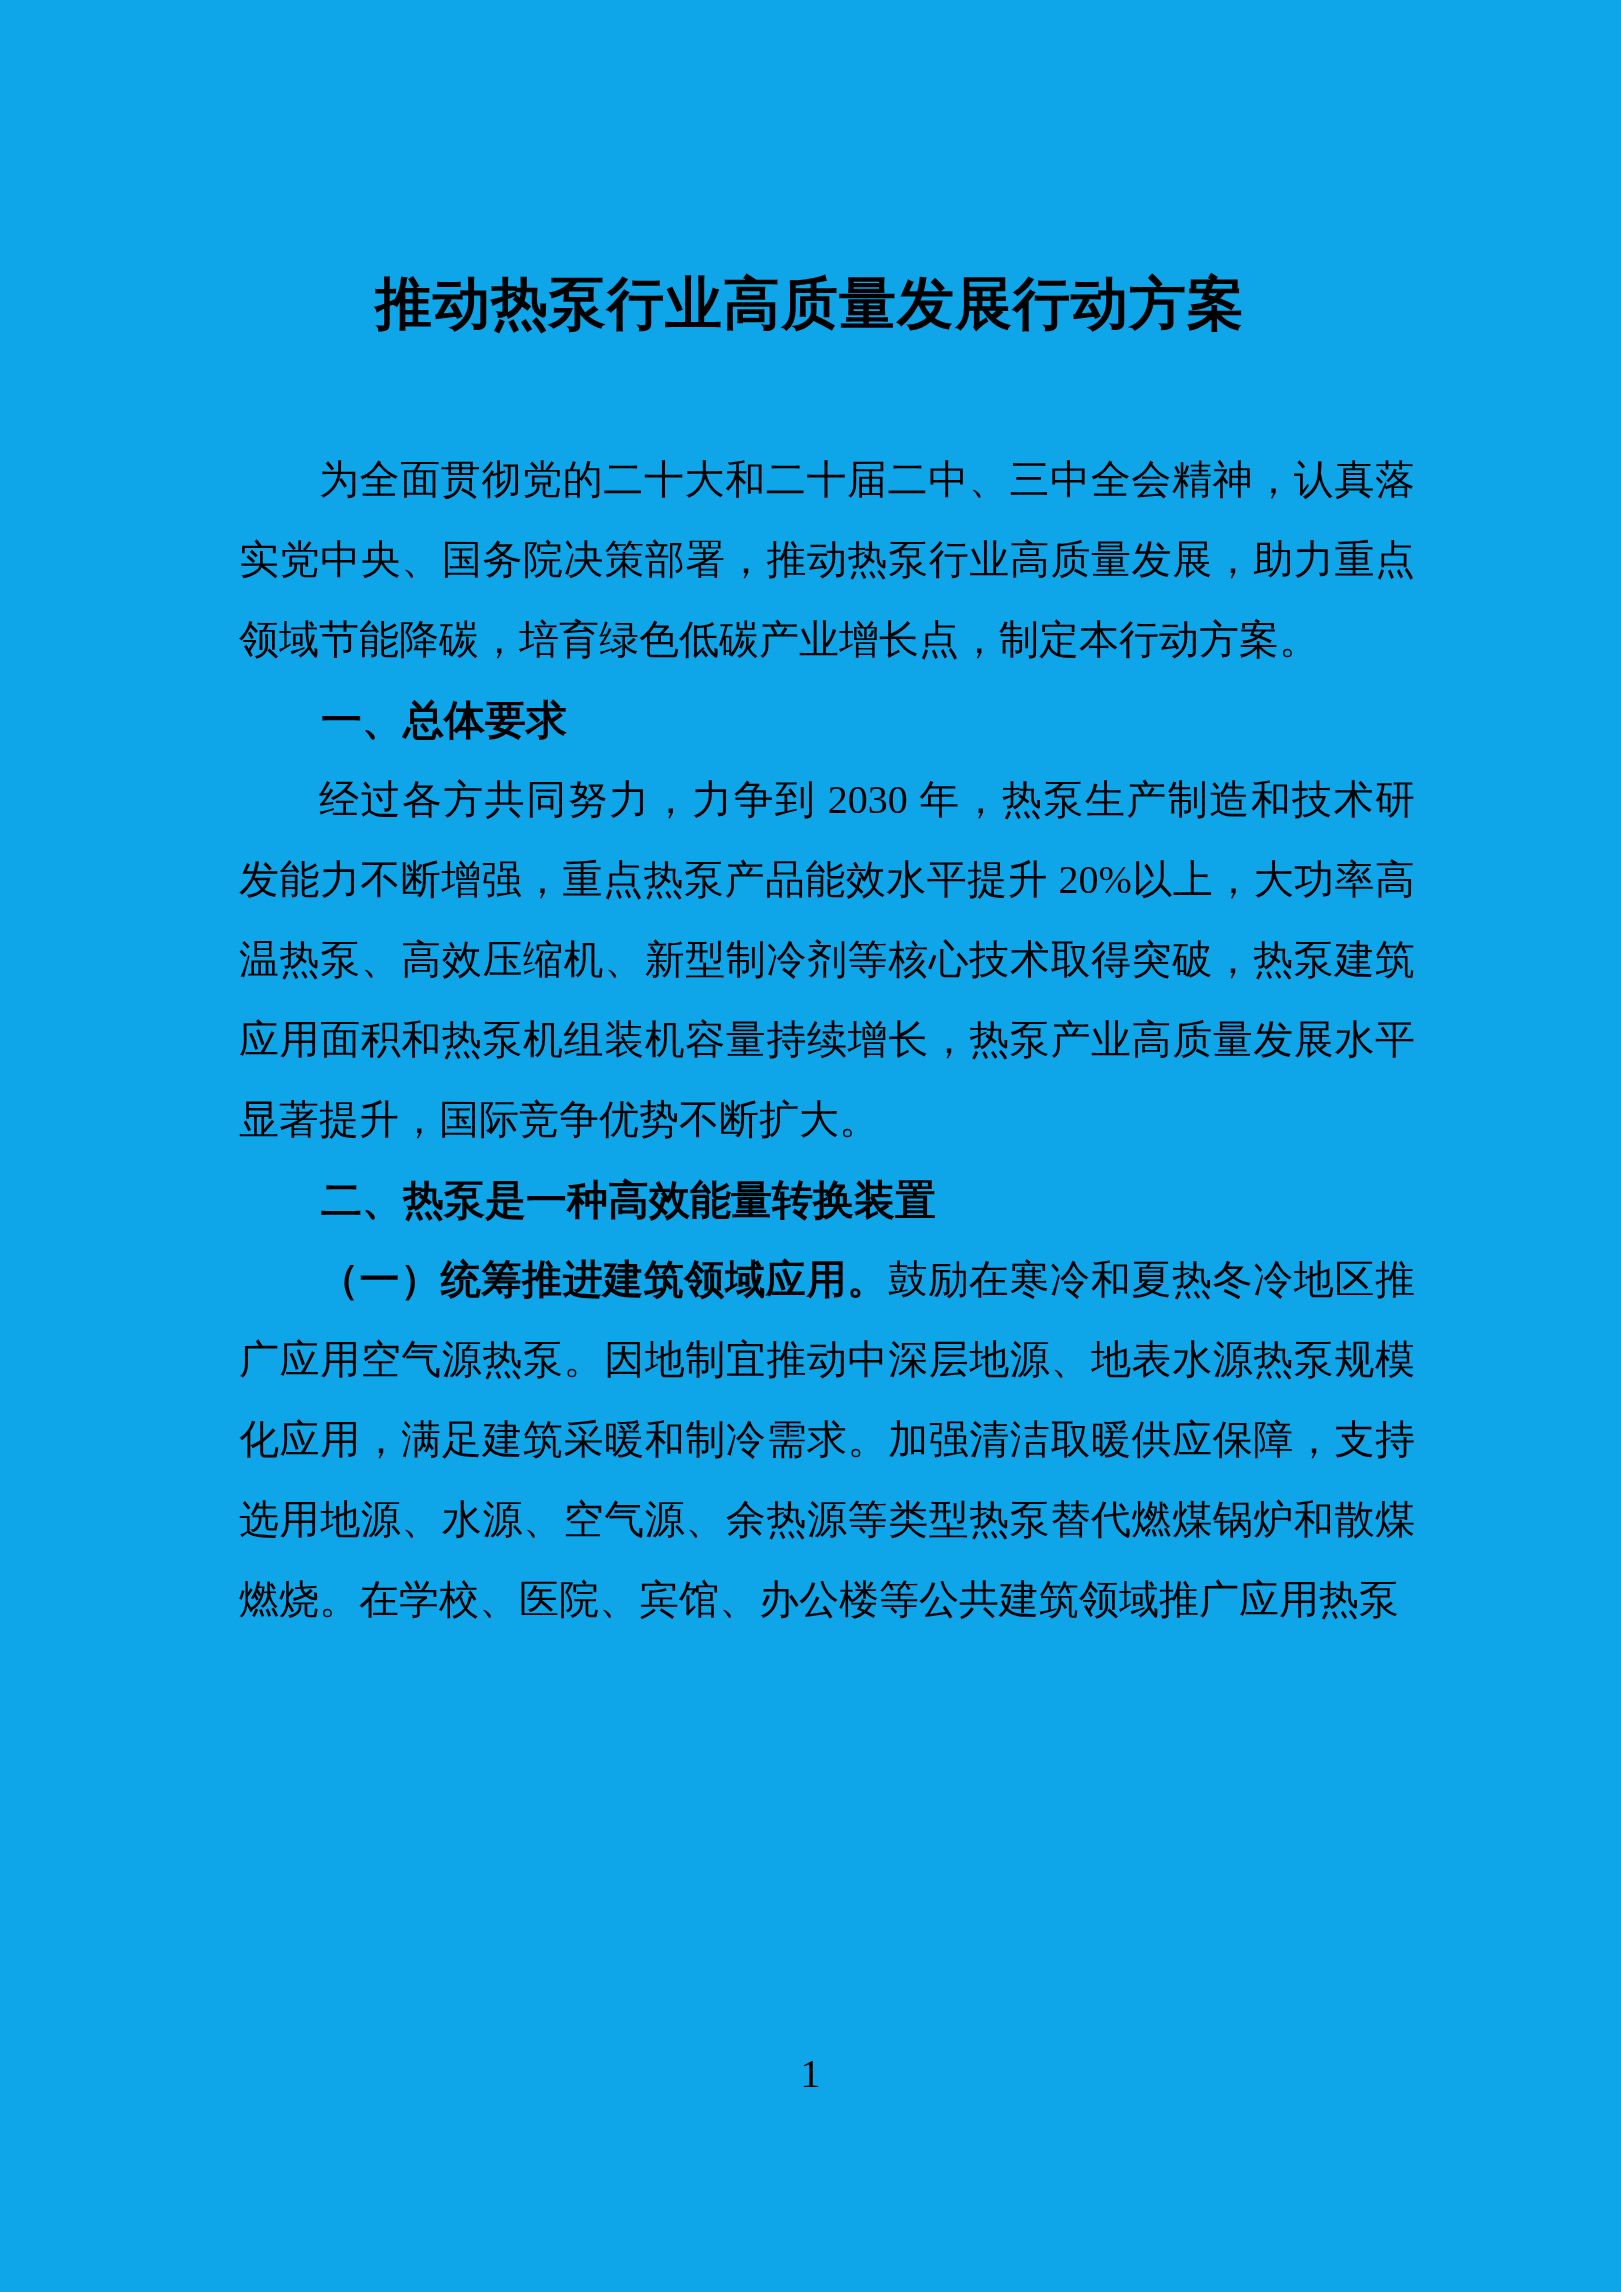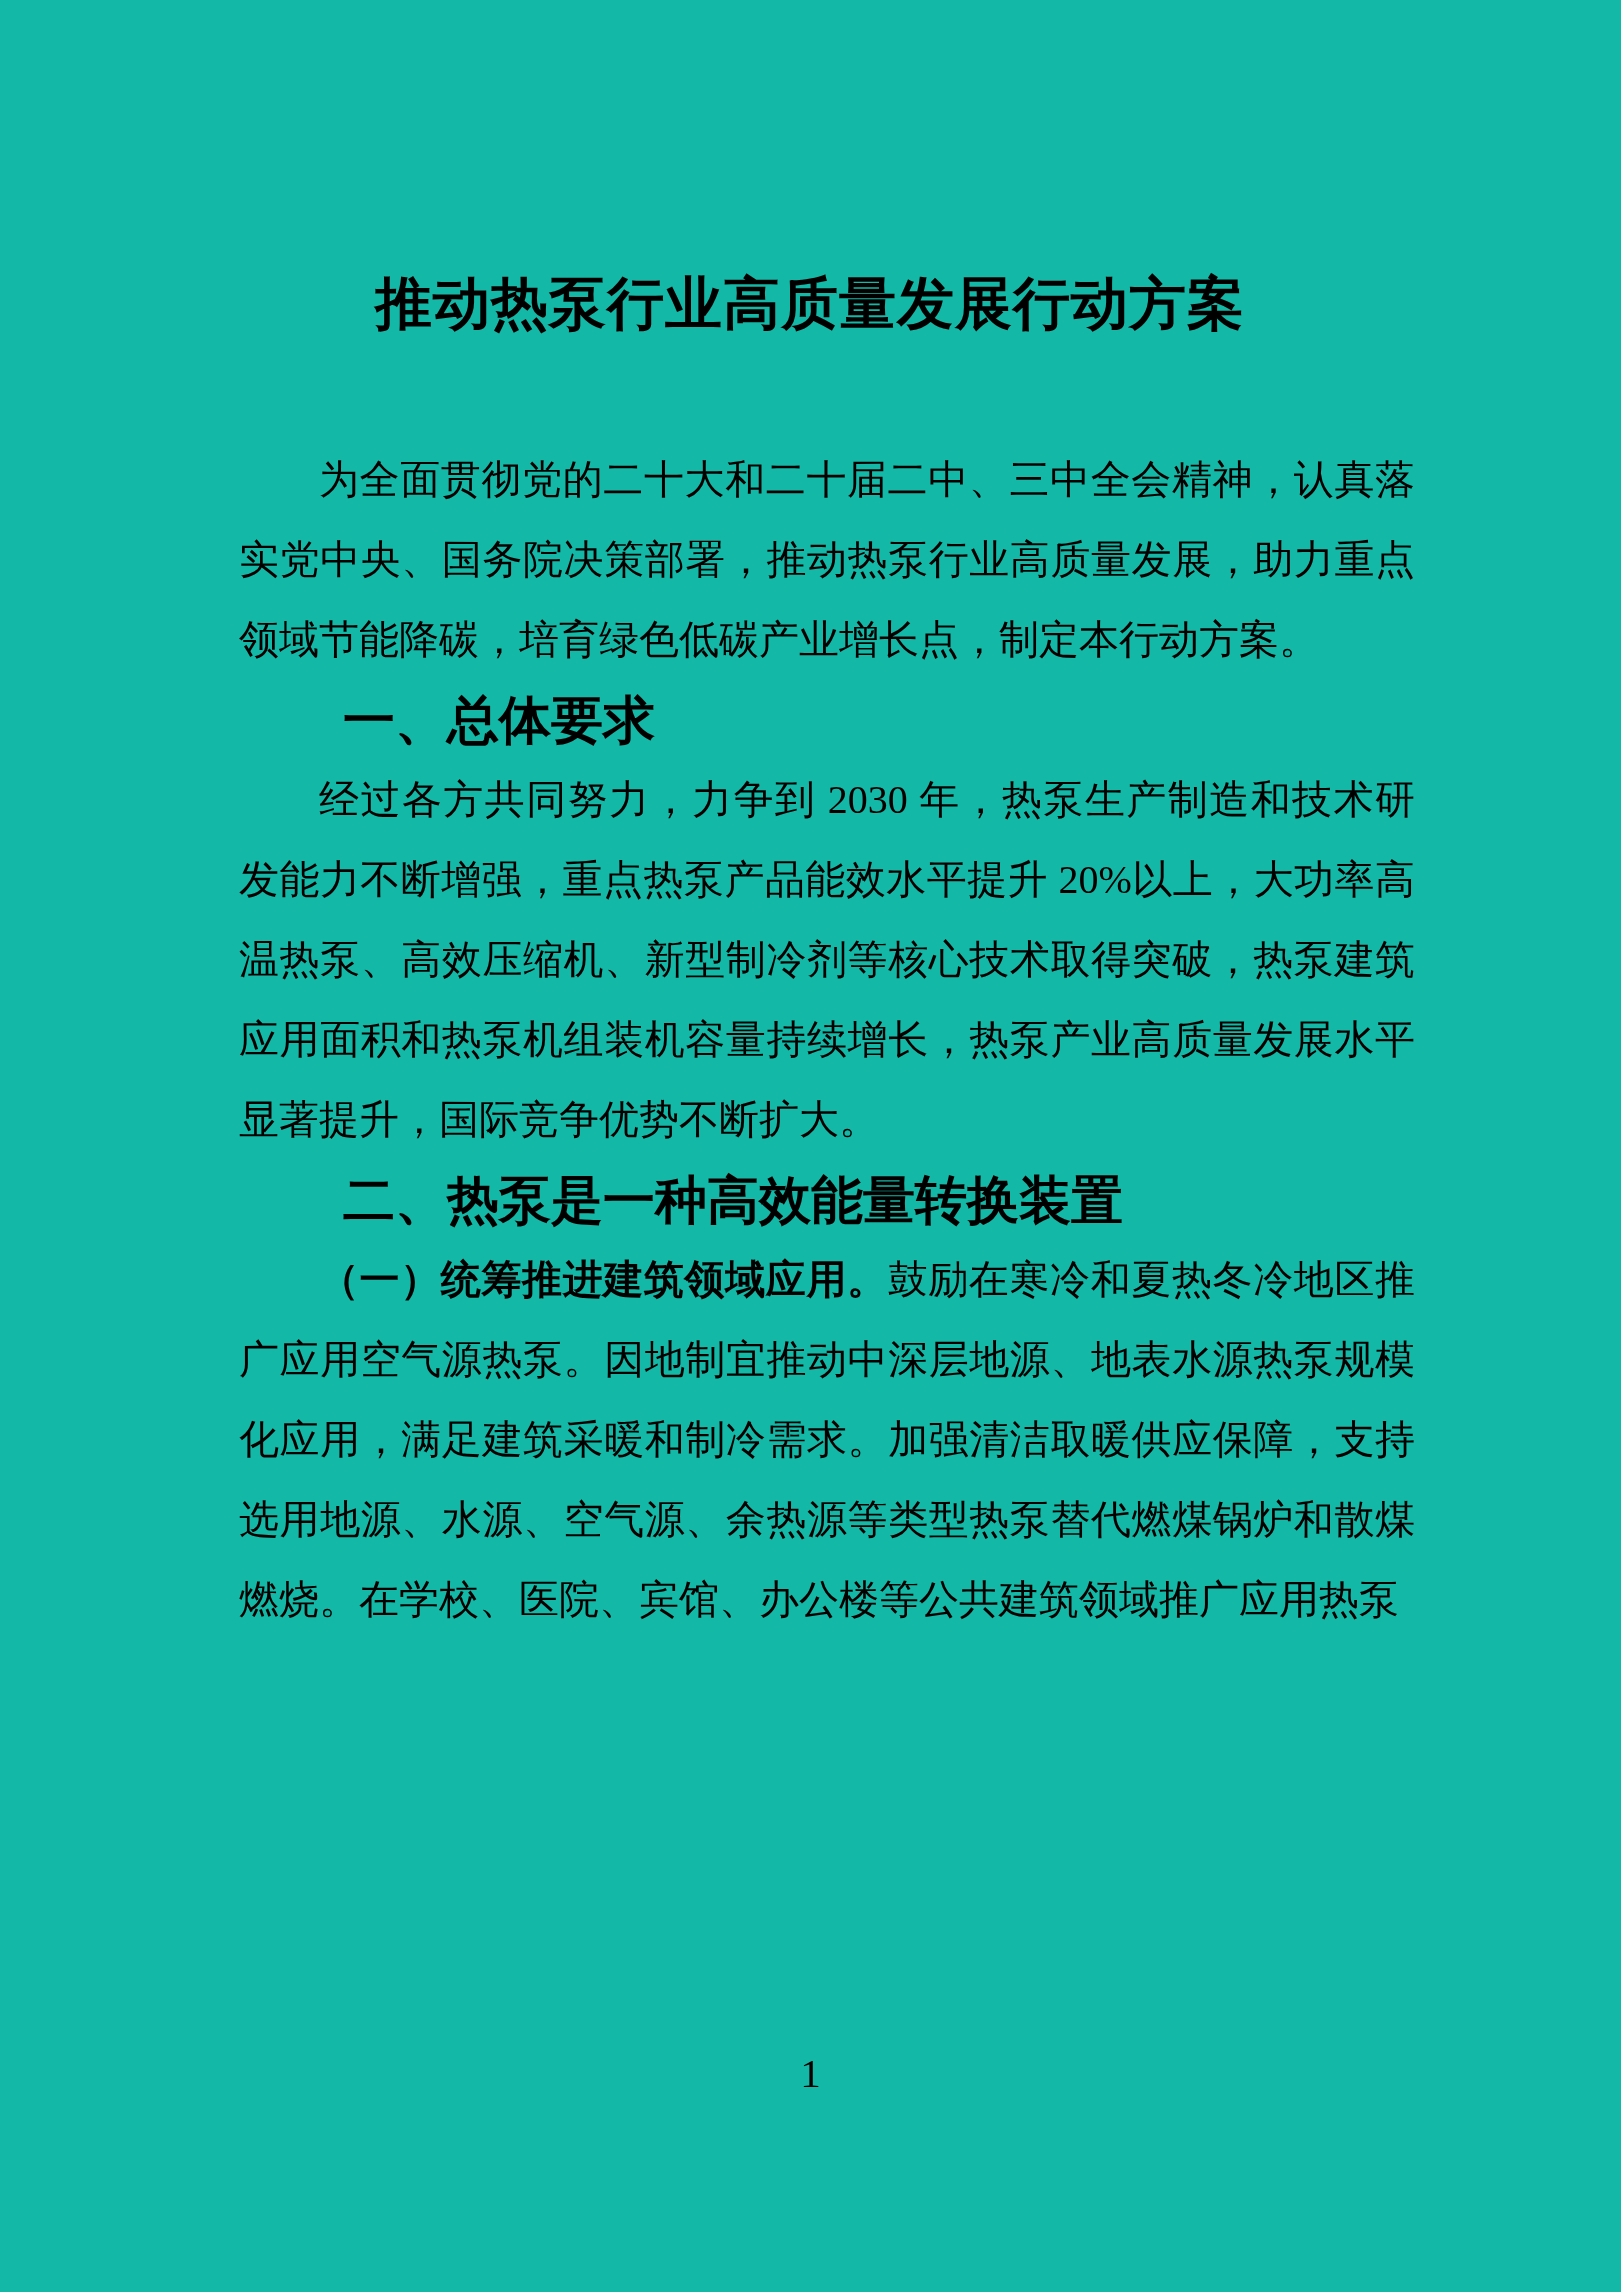--- a/index.html
+++ b/index.html
@@ -4,21 +4,21 @@
 <style>
   html, body {
     margin: 0;
     padding: 0;
     background: #ffffff;
   }
   .page {
     position: relative;
     width: 1621px;
     height: 2293px;
-    background: #14b8a6;
+    background: #0ea5e9;
     color: #000000;
     overflow: hidden;
   }
   .doc-title {
     position: absolute;
     top: 267px;
     left: 222px;
     width: 1176px;
     text-align: center;
     font-family: "Liberation Serif", "DejaVu Serif", serif;
@@ -43,21 +43,21 @@
     margin: 0;
     padding: 0;
     text-indent: 2em;
   }
   .section-heading {
     margin: 0;
     padding: 0;
     text-indent: 2em;
     font-family: "Liberation Sans", "DejaVu Sans", sans-serif;
     font-weight: 700;
-    font-size: 52px;
+    font-size: 41px;
     line-height: 80px;
   }
   .item-lead {
     font-weight: 700;
     margin-top: 40px;
   }
   .page-number {
     position: absolute;
     top: 2049px;
     left: 0;

